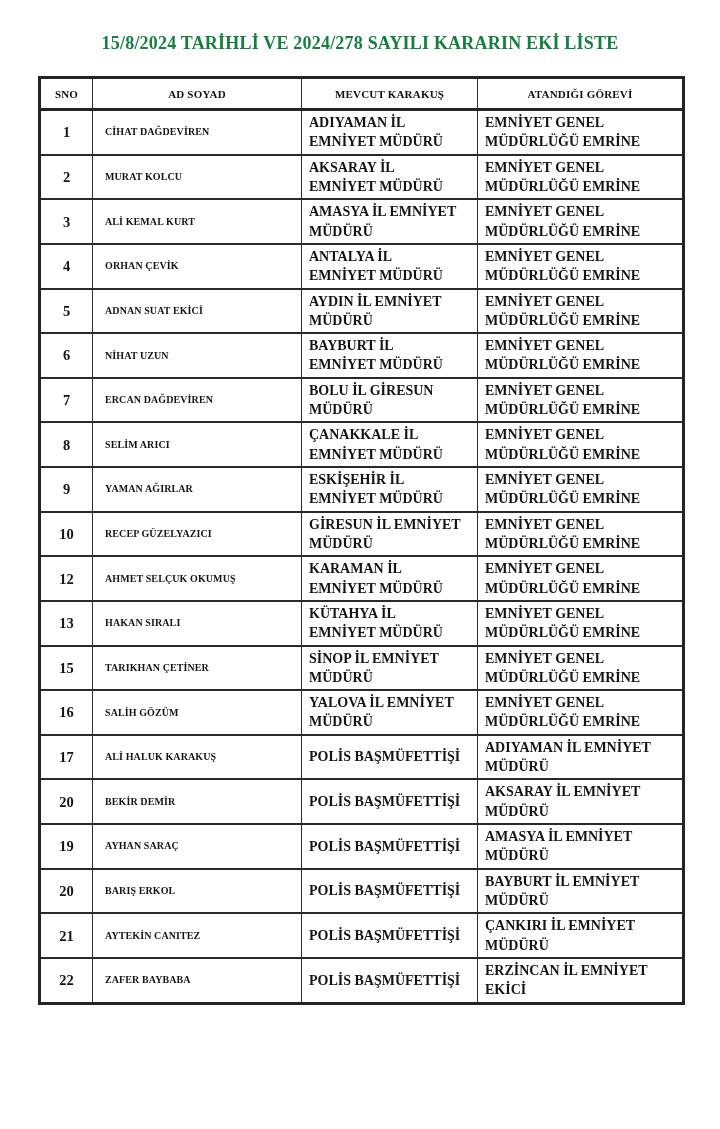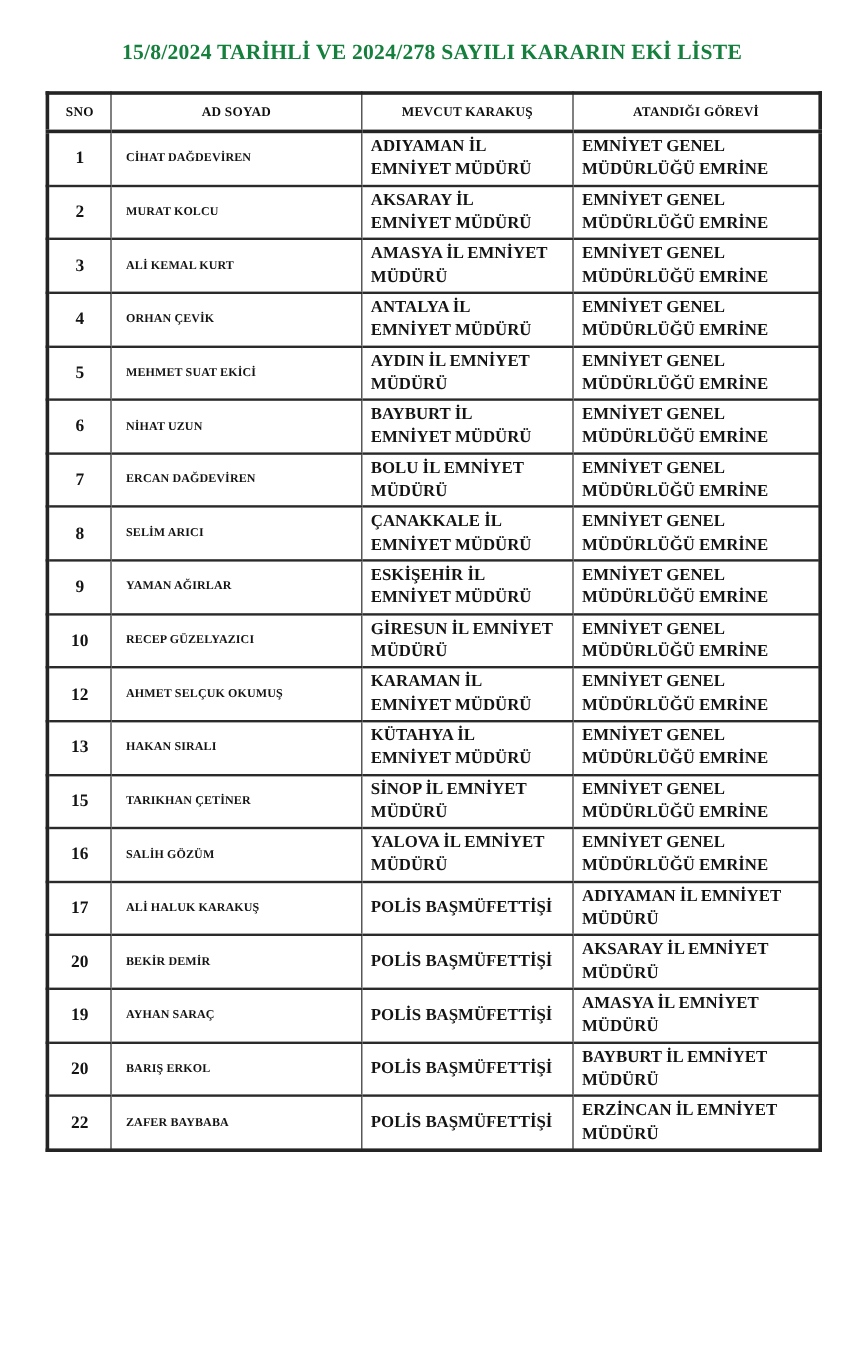--- a/index.html
+++ b/index.html
@@ -97,40 +97,40 @@
       <td class="sno">4</td>
       <td class="name">ORHAN ÇEVİK</td>
       <td class="pos">ANTALYA İL
 EMNİYET MÜDÜRÜ</td>
       <td class="pos">EMNİYET GENEL
 MÜDÜRLÜĞÜ EMRİNE</td>
     </tr>
 
     <tr>
       <td class="sno">5</td>
-      <td class="name">MEHMET SUAT EKİCİ</td>
+      <td class="name">ADNAN SUAT EKİCİ</td>
       <td class="pos">AYDIN İL EMNİYET
 MÜDÜRÜ</td>
       <td class="pos">EMNİYET GENEL
 MÜDÜRLÜĞÜ EMRİNE</td>
     </tr>
 
     <tr>
       <td class="sno">6</td>
       <td class="name">NİHAT UZUN</td>
       <td class="pos">BAYBURT İL
 EMNİYET MÜDÜRÜ</td>
       <td class="pos">EMNİYET GENEL
 MÜDÜRLÜĞÜ EMRİNE</td>
     </tr>
 
     <tr>
       <td class="sno">7</td>
       <td class="name">ERCAN DAĞDEVİREN</td>
-      <td class="pos">BOLU İL EMNİYET
+      <td class="pos">BOLU İL GİRESUN
 MÜDÜRÜ</td>
       <td class="pos">EMNİYET GENEL
 MÜDÜRLÜĞÜ EMRİNE</td>
     </tr>
 
     <tr>
       <td class="sno">8</td>
       <td class="name">SELİM ARICI</td>
       <td class="pos">ÇANAKKALE İL
 EMNİYET MÜDÜRÜ</td>
@@ -219,24 +219,31 @@
     </tr>
 
     <tr>
       <td class="sno">20</td>
       <td class="name">BARIŞ ERKOL</td>
       <td class="pos">POLİS BAŞMÜFETTİŞİ</td>
       <td class="pos">BAYBURT İL EMNİYET
 MÜDÜRÜ</td>
     </tr>
 
+    <tr>
+      <td class="sno">21</td>
+      <td class="name">AYTEKİN CANITEZ</td>
+      <td class="pos">POLİS BAŞMÜFETTİŞİ</td>
+      <td class="pos">ÇANKIRI İL EMNİYET
+MÜDÜRÜ</td>
+    </tr>
 
     <tr>
       <td class="sno">22</td>
       <td class="name">ZAFER BAYBABA</td>
       <td class="pos">POLİS BAŞMÜFETTİŞİ</td>
       <td class="pos">ERZİNCAN İL EMNİYET
-MÜDÜRÜ</td>
+EKİCİ</td>
     </tr>
   </tbody>
   </table>
 
 </div>
 
 </body></html>

